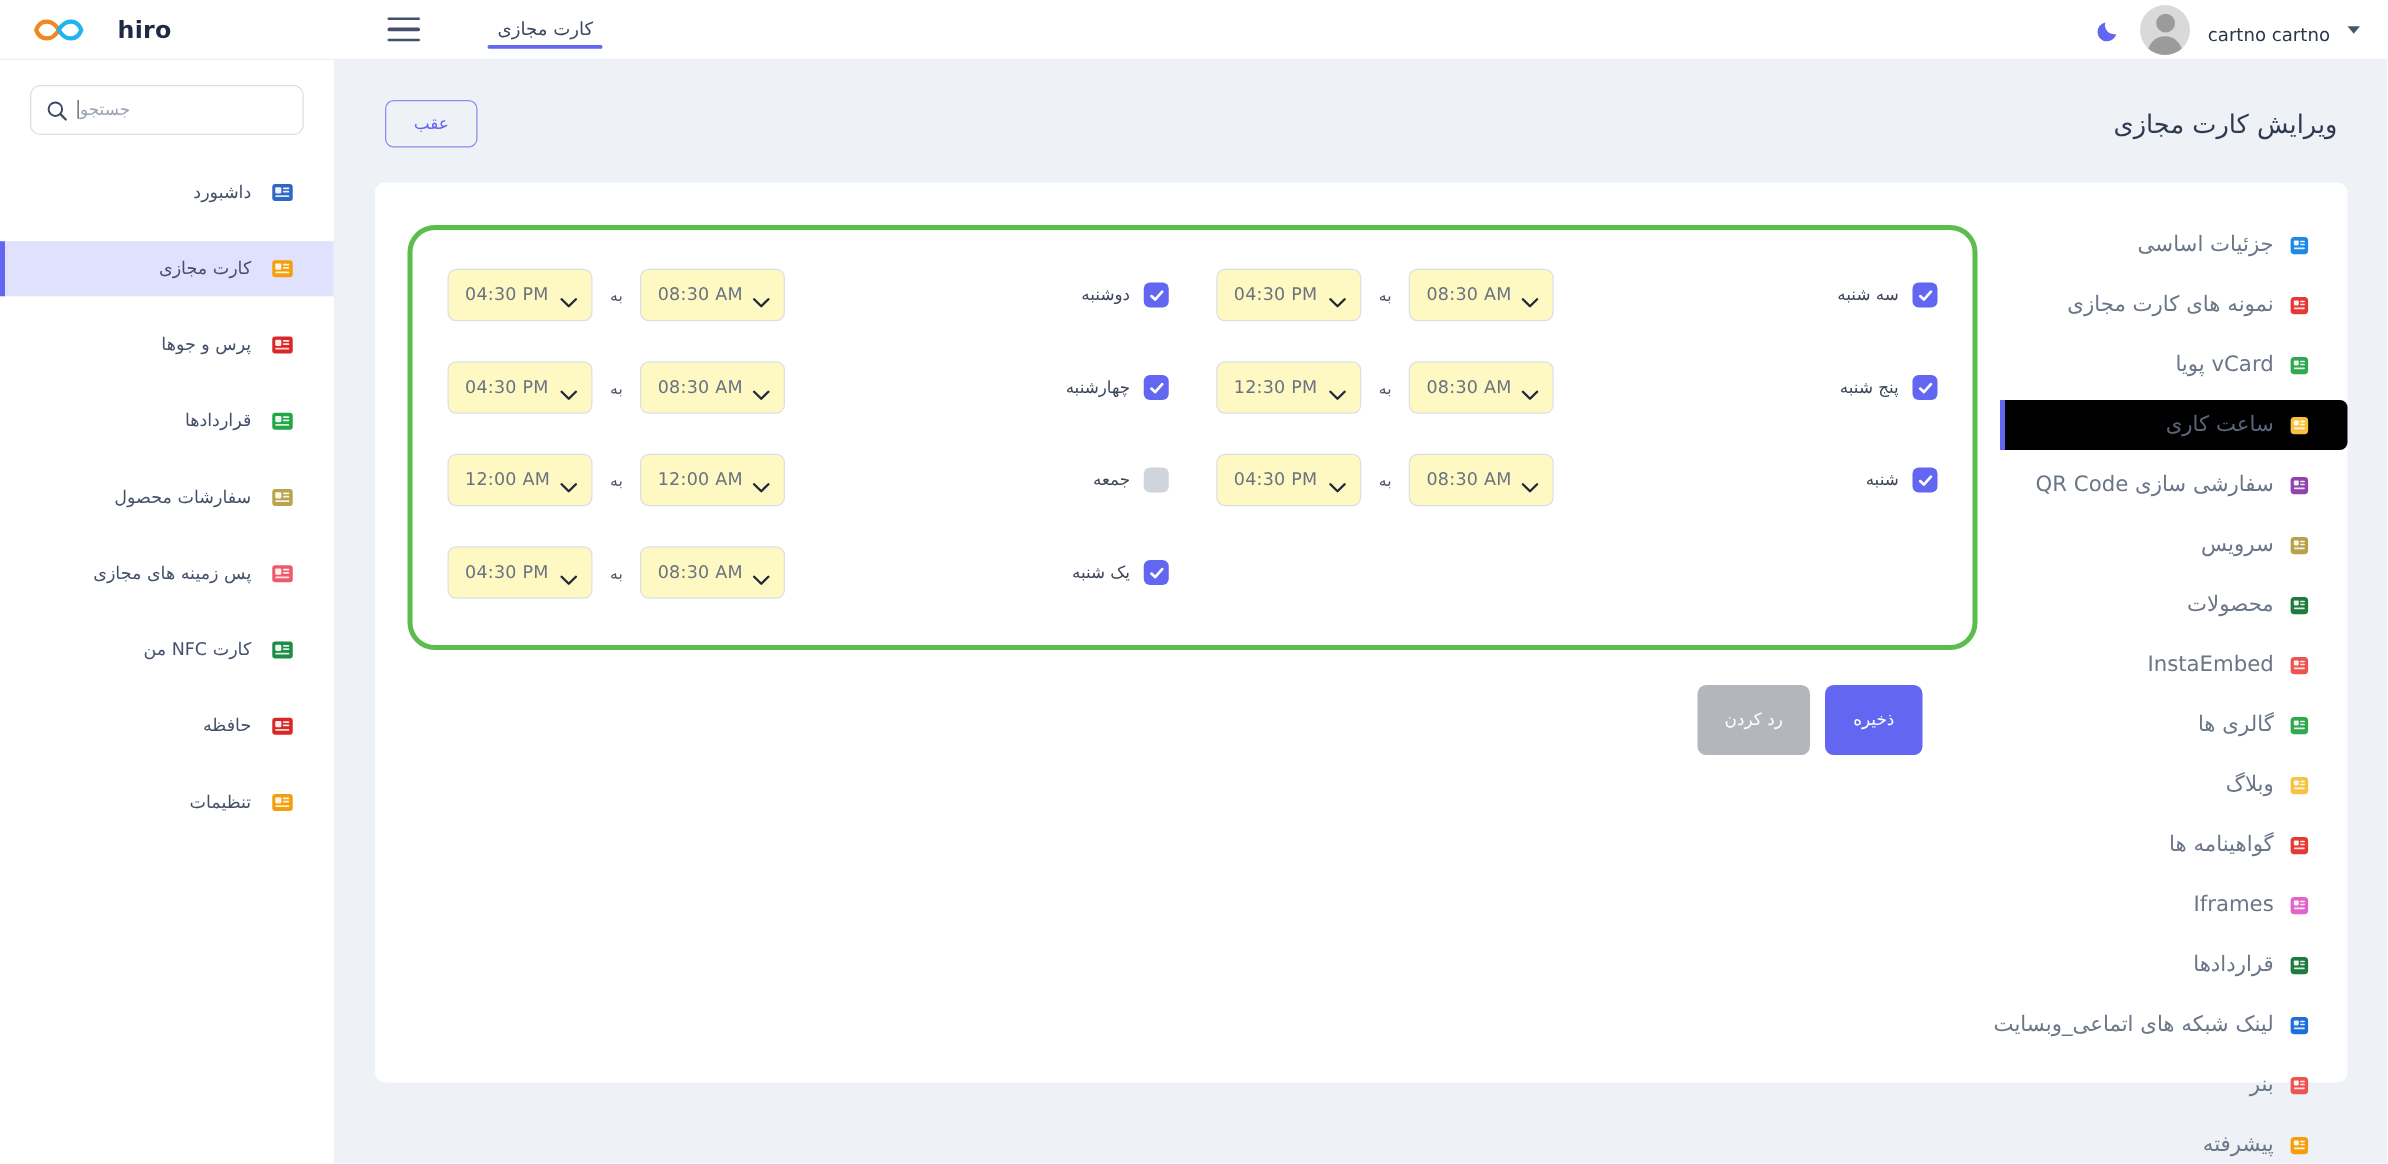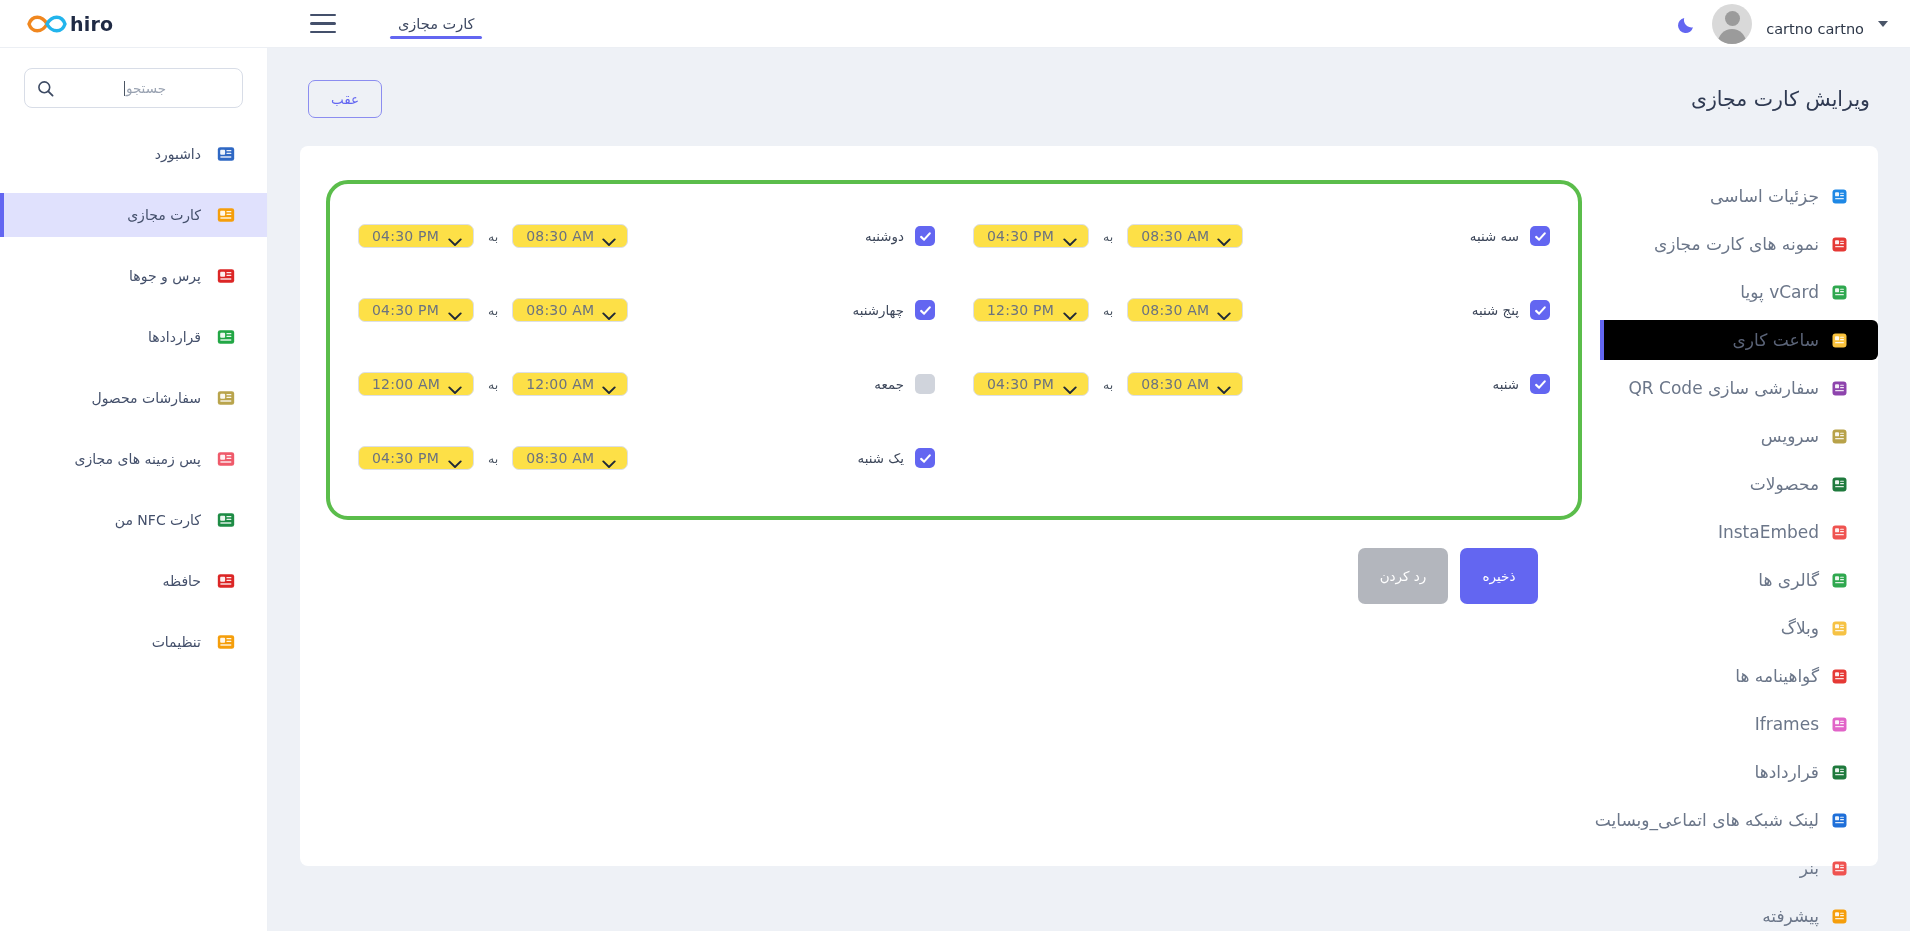--- a/index.html
+++ b/index.html
@@ -10,21 +10,21 @@
     background: #ffffff; overflow: hidden;
   }
   body { position: relative; }
 
   
   .topbar {
     position: absolute; top: 0; left: 0; width: 1910px; height: 48px;
     background: #ffffff; border-bottom: 1px solid #eceff4;
     display: flex; align-items: center; direction: ltr; z-index: 30;
   }
-  .brand { display: flex; align-items: center; gap: 0; padding-left: 24px; width: 228px; }
+  .brand { display: flex; align-items: center; gap: 24px; padding-left: 24px; width: 228px; }
   .logo-inf { width: 46px; height: 26px; flex: none; }
   .brand-name { font-size: 19px; font-weight: 700; color: #1f2a44; letter-spacing: .2px; }
   .hamburger { width: 26px; height: 20px; margin-left: 82px; display:flex; flex-direction:column; justify-content:space-between; cursor:pointer;}
   .hamburger i { display:block; height: 2.4px; background: #44506b; border-radius: 2px; }
   .topnav { margin-left: 58px; display: flex; align-items: center; height: 48px; }
   .topnav-item {
     font-size: 14.5px; color: #3d4861; padding: 0 4px; height: 48px;
     display:flex; align-items:center; position: relative; cursor: pointer; direction: rtl;
   }
   .topnav-item.active::after {
@@ -47,21 +47,21 @@
     position: absolute; top: 48px; left: 0; width: 268px; height: 883px;
     background: #ffffff; border-right: 1px solid #edf0f5; direction: rtl;
     padding-top: 20px; overflow: hidden;
   }
   .searchbox {
     margin: 0 24px 24px 24px; height: 40px; border: 1px solid #d8dde7; border-radius: 8px;
     display: flex; align-items: center; padding: 0 12px; gap: 8px; direction: ltr;
   }
   .search-ic { width: 17px; height: 17px; flex: none; }
   .search-input-fake {
-    flex: 1; font-size: 13.5px; color: #9aa3b2; direction: rtl; text-align: center;
+    flex: 1; font-size: 13.5px; color: #9aa3b2; direction: rtl; text-align: left;
     position: relative; padding-right: 2px;
   }
   .caretbar { display:inline-block; width:1px; height:15px; background:#4b5563; vertical-align:-3px; margin-right:1px;}
   .side-item {
     display: flex; align-items: center; gap: 14px; height: 44px; padding: 0 30px;
     font-size: 14px; color: #44506b; cursor: pointer; position: relative; margin-bottom: 17px;
   }
   .side-item.active { background: #e0e1fd; }
   .side-item.active::before {
     content:""; position:absolute; right: auto; left: 0; top:0; bottom:0; width: 4px; background:#6366f1;
@@ -109,23 +109,23 @@
   .day-left { display: flex; align-items: center; gap: 11px; width: 180px; flex: none; }
   .cb {
     width: 20px; height: 20px; border-radius: 5px; background: #6366f1; flex: none;
     display:flex; align-items:center; justify-content:center;
   }
   .cb.off { background: #d0d4dc; }
   .cb svg { display:block; }
   .day-label { font-size: 13.4px; color: #3c4659; white-space: nowrap; }
   .time-zone { display: flex; align-items: center; gap: 14px; margin-right: auto; }
   .selectbox {
-    width: 116px; height: 24px; border: 1px solid #dcdfe6; border-radius: 7px;
+    width: 116px; height: 42px; border: 1px solid #dcdfe6; border-radius: 7px;
     display: flex; align-items: center; justify-content: space-between;
-    padding: 0 11px 0 13px; direction: ltr; cursor: pointer; background:#fde047;
+    padding: 0 11px 0 13px; direction: ltr; cursor: pointer; background:#fef9c3;
   }
   .selectbox .val { font-size: 14px; color: #6b7280; letter-spacing: .2px; }
   .chev { width: 14px; height: 9px; flex: none; }
   .to-word { font-size: 12.5px; color: #4b5563; }
 
   .actions { display: flex; gap: 12px; padding: 28px 44px 0 0; }
   .btn {
     border: none; border-radius: 7px; height: 56px; font-size: 13.5px;
     cursor: pointer; font-family: inherit; color: #fff;
   }

